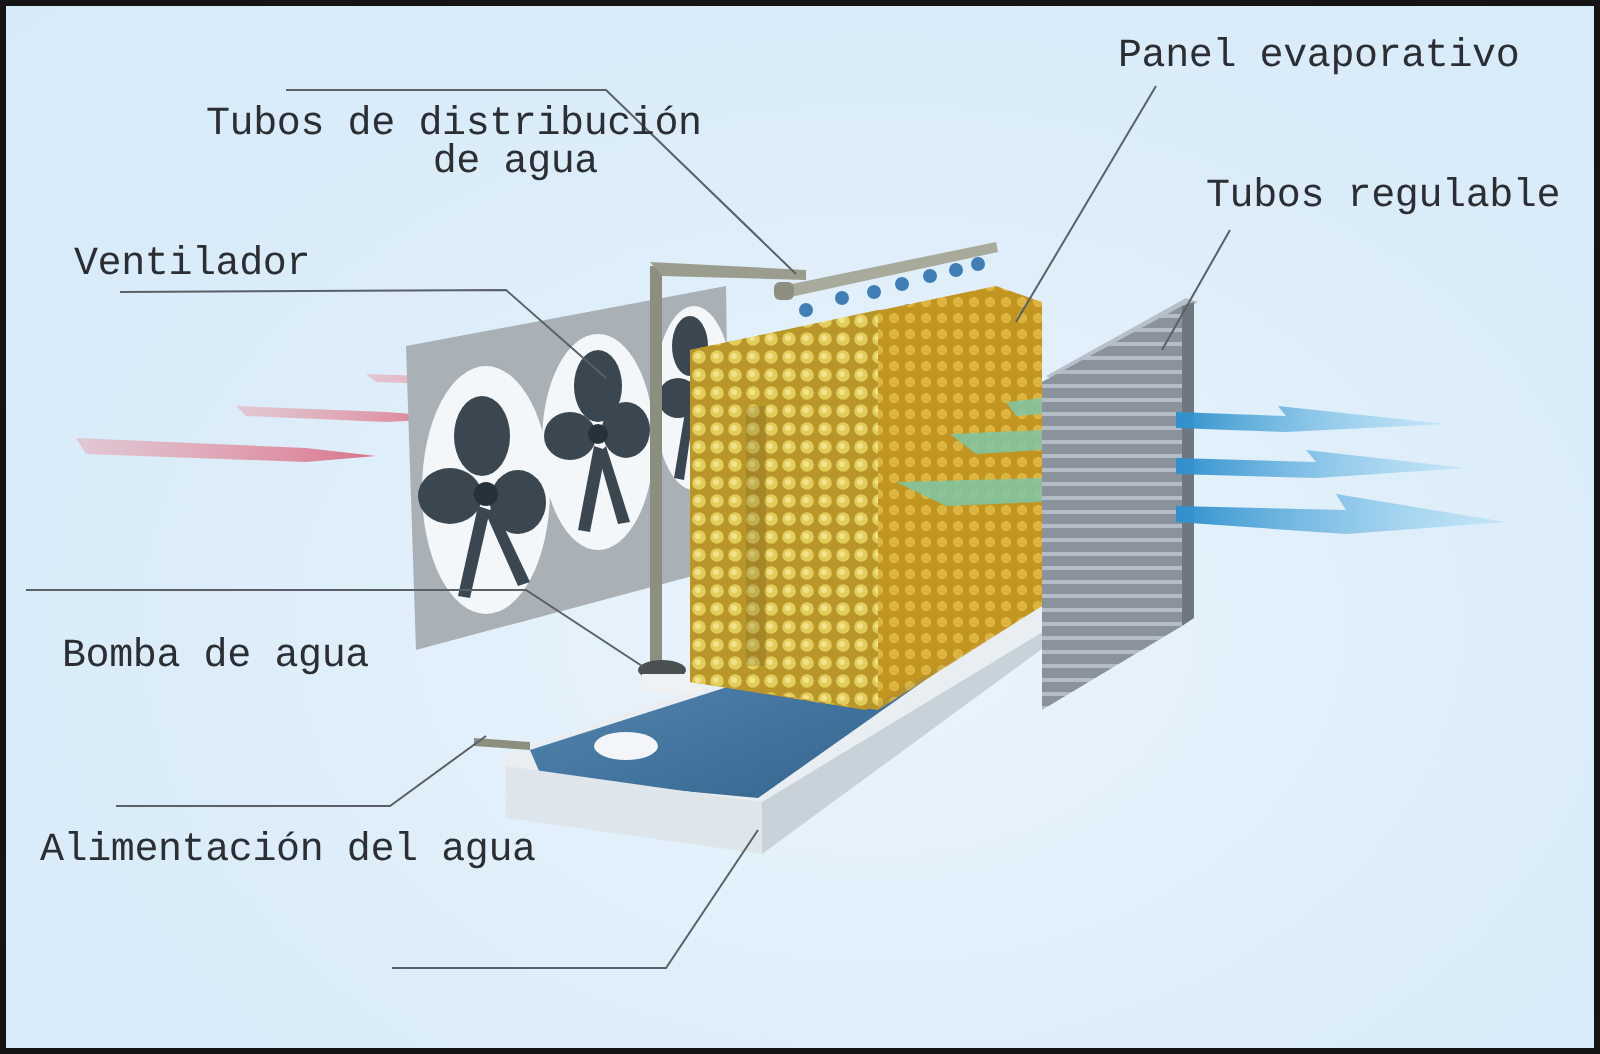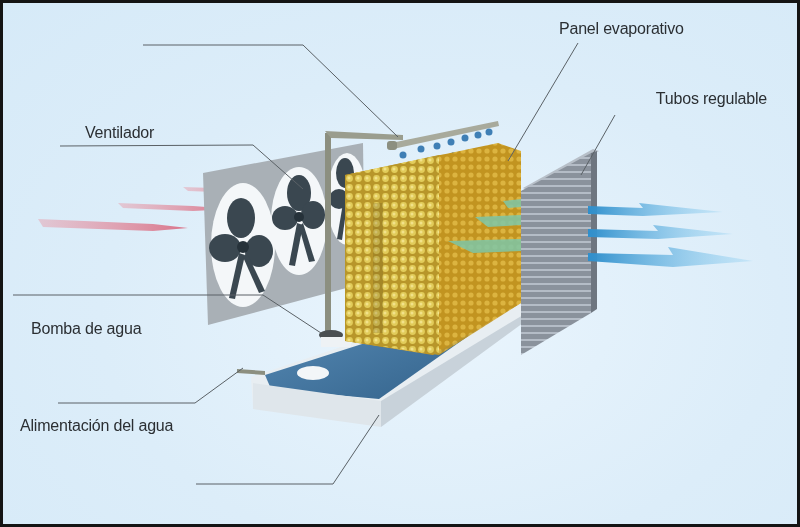--- a/index.html
+++ b/index.html
@@ -4,22 +4,22 @@
 <style>
   html, body { margin: 0; padding: 0; background: #111; }
   body { width: 800px; height: 527px; overflow: hidden; }
   .frame {
     position: absolute; left: 0; top: 0; width: 800px; height: 527px;
     box-sizing: border-box; border: 3px solid #141414;
     background: radial-gradient(ellipse at 55% 60%, #eaf5fd 0%, #dcedf9 55%, #d6eaf8 100%);
     overflow: hidden;
   }
   .label {
-    position: absolute; font-family: Liberation Sans, sans-serif;
-    font-size: 16px; color: #2b2f33; letter-spacing: -0.2px; line-height: 19px;
+    position: absolute; font-family: Liberation Mono, monospace;
+    font-size: 20px; color: #2b2f33; letter-spacing: -0.2px; line-height: 19px;
     white-space: nowrap;
   }
   .label.right { text-align: right; }
   svg.art { position: absolute; left: 0; top: 0; }
 </style>
 </head>
 <body>
 
 <div class="frame">
 
@@ -156,27 +156,31 @@
       <polyline points="140,42 300,42 395,134"></polyline>
       <polyline points="575,40 505,158"></polyline>
       <polyline points="612,112 578,172"></polyline>
       <polyline points="57,143 250,142 300,186"></polyline>
       <polyline points="10,292 260,292 318,330"></polyline>
       <polyline points="55,400 192,400 240,365"></polyline>
       <polyline points="193,481 330,481 376,412"></polyline>
     </g>
   </svg>
 
+  <div class="label right" style="left:100px; top:50px; width:196px;">
+    <div>Tubos de distribución</div>
+    <div>de agua</div>
+  </div>
 
   <div class="label" style="left:556px; top:16px;">Panel evaporativo</div>
 
   <div class="label right" style="left:600px; top:86px; width:164px;">
     <div>Tubos regulable</div>
   </div>
 
-  <div class="label" style="left:34px; top:120px;margin-left:48px;">Ventilador</div>
+  <div class="label" style="left:34px; top:120px;">Ventilador</div>
 
   <div class="label" style="left:28px; top:316px;">Bomba de agua</div>
 
   <div class="label" style="left:17px; top:413px;">Alimentación del agua</div>
 
 
 </div>
 
 </body></html>

